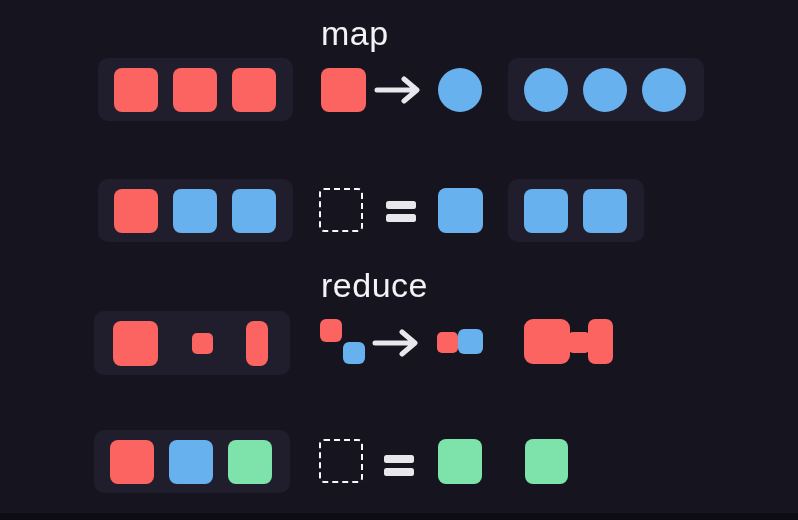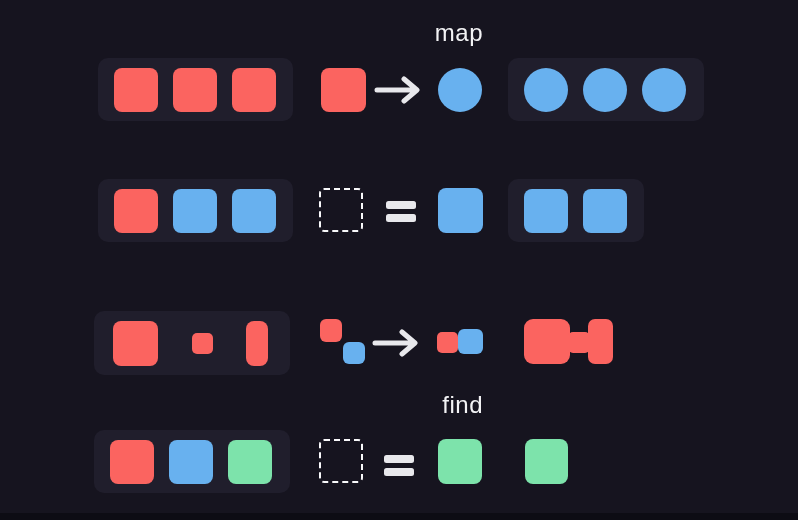--- a/index.html
+++ b/index.html
@@ -3,22 +3,22 @@
 <meta charset="utf-8">
 <style>
   html,body{margin:0;padding:0;background:#0d0c14;}
   .stage{
     position:relative;width:798px;height:520px;overflow:hidden;
     background:var(--bg,#16141f);
     font-family:"Liberation Sans","DejaVu Sans",sans-serif;
   }
   
   .row-title{
-    position:absolute;left:321px;width:162px;text-align:right;
-    color:var(--text,#f3f3f5);font-size:24px;font-weight:400;
+    position:absolute;left:321px;width:162px;text-align:left;
+    color:var(--text,#f3f3f5);font-size:34px;font-weight:400;
     line-height:40px;letter-spacing:0.5px;
   }
   .t-map{top:13px;}
   .t-filter{top:132px;}
   .t-reduce{top:265px;}
   .t-find{top:385px;}
 
   
   .panel{
     position:absolute;display:flex;align-items:center;gap:15px;
@@ -107,37 +107,37 @@
   <span class="equals eq-filter">
       <i></i>
       <i></i>
     </span>
   <span class="shape abs c-blue filter-to"></span>
   <div class="panel p-filter-out">
       <span class="shape  c-blue"></span>
       <span class="shape  c-blue"></span>
     </div>
 
+  <div class="row-title t-reduce">reduce</div>
   <div class="panel p-reduce-in">
       <span class="shape  c-red" style="width: 45px; height: 45px; border-radius: 8px;"></span>
       <span class="shape  c-red" style="width: 21px; height: 21px; border-radius: 5px;"></span>
       <span class="shape  c-red" style="width: 22px; height: 45px; border-radius: 8px;"></span>
     </div>
   <span class="shape abs c-red rd-before-red"></span>
   <span class="shape abs c-blue rd-before-blue"></span>
   <svg class="arrow arrow-reduce" width="48" height="28" viewBox="0 0 48 28" fill="none">
     <path d="M3 14 H42 M30 3 L43 14 L30 25" stroke="currentColor" stroke-width="5" stroke-linecap="round" stroke-linejoin="round"></path>
   </svg>
   <span class="shape abs c-red rd-after-red"></span>
   <span class="shape abs c-blue rd-after-blue"></span>
   <span class="shape abs c-red rd-merge-a"></span>
   <span class="shape abs c-red rd-merge-b"></span>
   <span class="shape abs c-red rd-merge-c"></span>
 
-  <div class="row-title t-find">find</div>
   <div class="panel p-find-in">
       <span class="shape  c-red"></span>
       <span class="shape  c-blue"></span>
       <span class="shape  c-green"></span>
     </div>
   <span class="dashed dash-find"></span>
   <span class="equals eq-find">
       <i></i>
       <i></i>
     </span>

